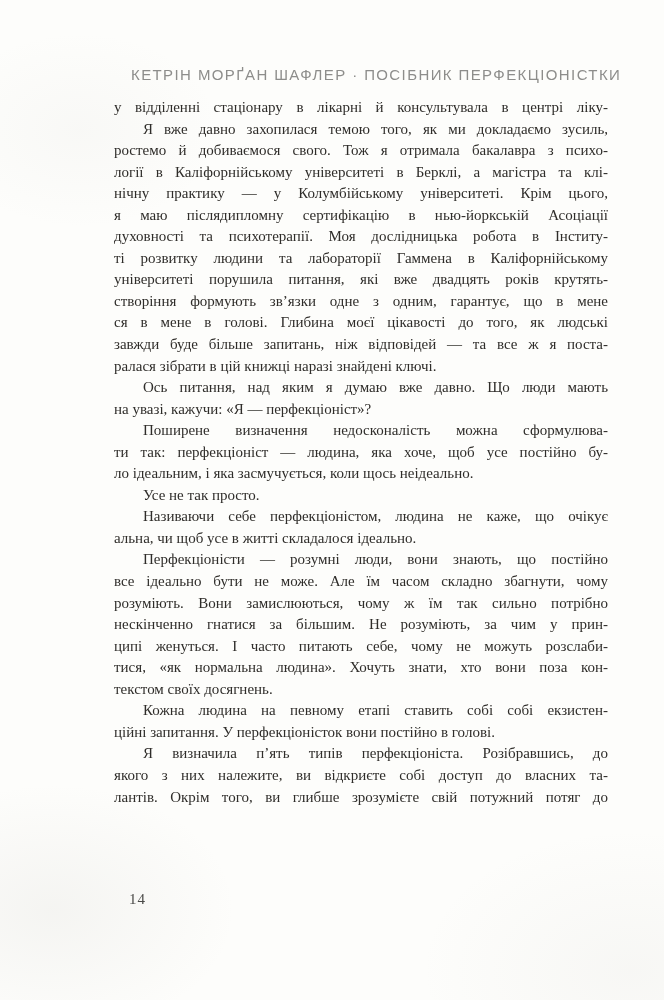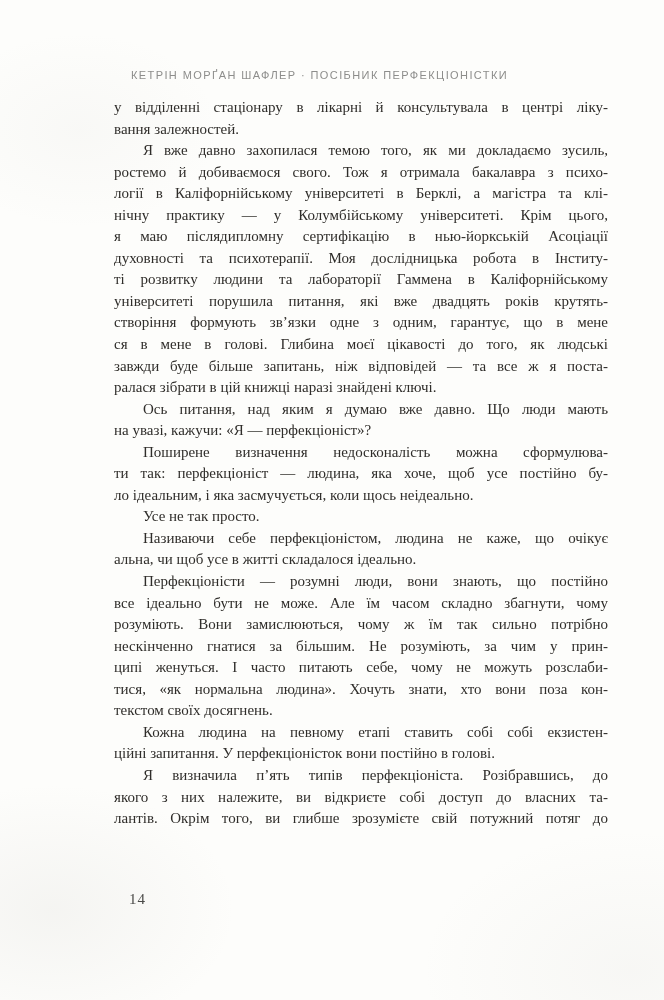--- a/index.html
+++ b/index.html
@@ -18,21 +18,21 @@
       radial-gradient(ellipse 300px 200px at 95% 97%, rgba(170,168,160,0.07), rgba(170,168,160,0) 70%),
       radial-gradient(ellipse 200px 140px at 12% 13%, rgba(175,173,166,0.06), rgba(175,173,166,0) 70%),
       #fdfdfb;
     font-family: "Liberation Serif", "DejaVu Serif", serif;
   }
   .running-head {
     position: absolute;
     left: 131px;
     top: 68px;
     font-family: "Liberation Sans", "DejaVu Sans", sans-serif;
-    font-size: 11px;
+    font-size: 15px;
     line-height: 14px;
     letter-spacing: 1.4px;
     color: #8d8d8b;
     white-space: nowrap;
   }
   .body-text {
     position: absolute;
     left: 114px;
     top: 97px;
     width: 494px;
@@ -63,21 +63,20 @@
 </style>
 </head>
 <body>
 
 <div class="page">
 
   <div class="running-head">КЕТРІН МОРҐАН ШАФЛЕР · ПОСІБНИК ПЕРФЕКЦІОНІСТКИ</div>
 
   <div class="body-text">
     <div class="ln">у відділенні стаціонару в лікарні й консультувала в центрі ліку-</div>
-    <div class="ln pend">вання залежностей.</div>
     <div class="ln indent">Я вже давно захопилася темою того, як ми докладаємо зусиль,</div>
     <div class="ln">ростемо й добиваємося свого. Тож я отримала бакалавра з психо-</div>
     <div class="ln">логії в Каліфорнійському університеті в Берклі, а магістра та клі-</div>
     <div class="ln">нічну практику — у Колумбійському університеті. Крім цього,</div>
     <div class="ln">я маю післядипломну сертифікацію в нью-йоркській Асоціації</div>
     <div class="ln">духовності та психотерапії. Моя дослідницька робота в Інститу-</div>
     <div class="ln">ті розвитку людини та лабораторії Гаммена в Каліфорнійському</div>
     <div class="ln">університеті порушила питання, які вже двадцять років крутять-</div>
     <div class="ln">створіння формують зв’язки одне з одним, гарантує, що в мене</div>
     <div class="ln">ся в мене в голові. Глибина моєї цікавості до того, як людські</div>

